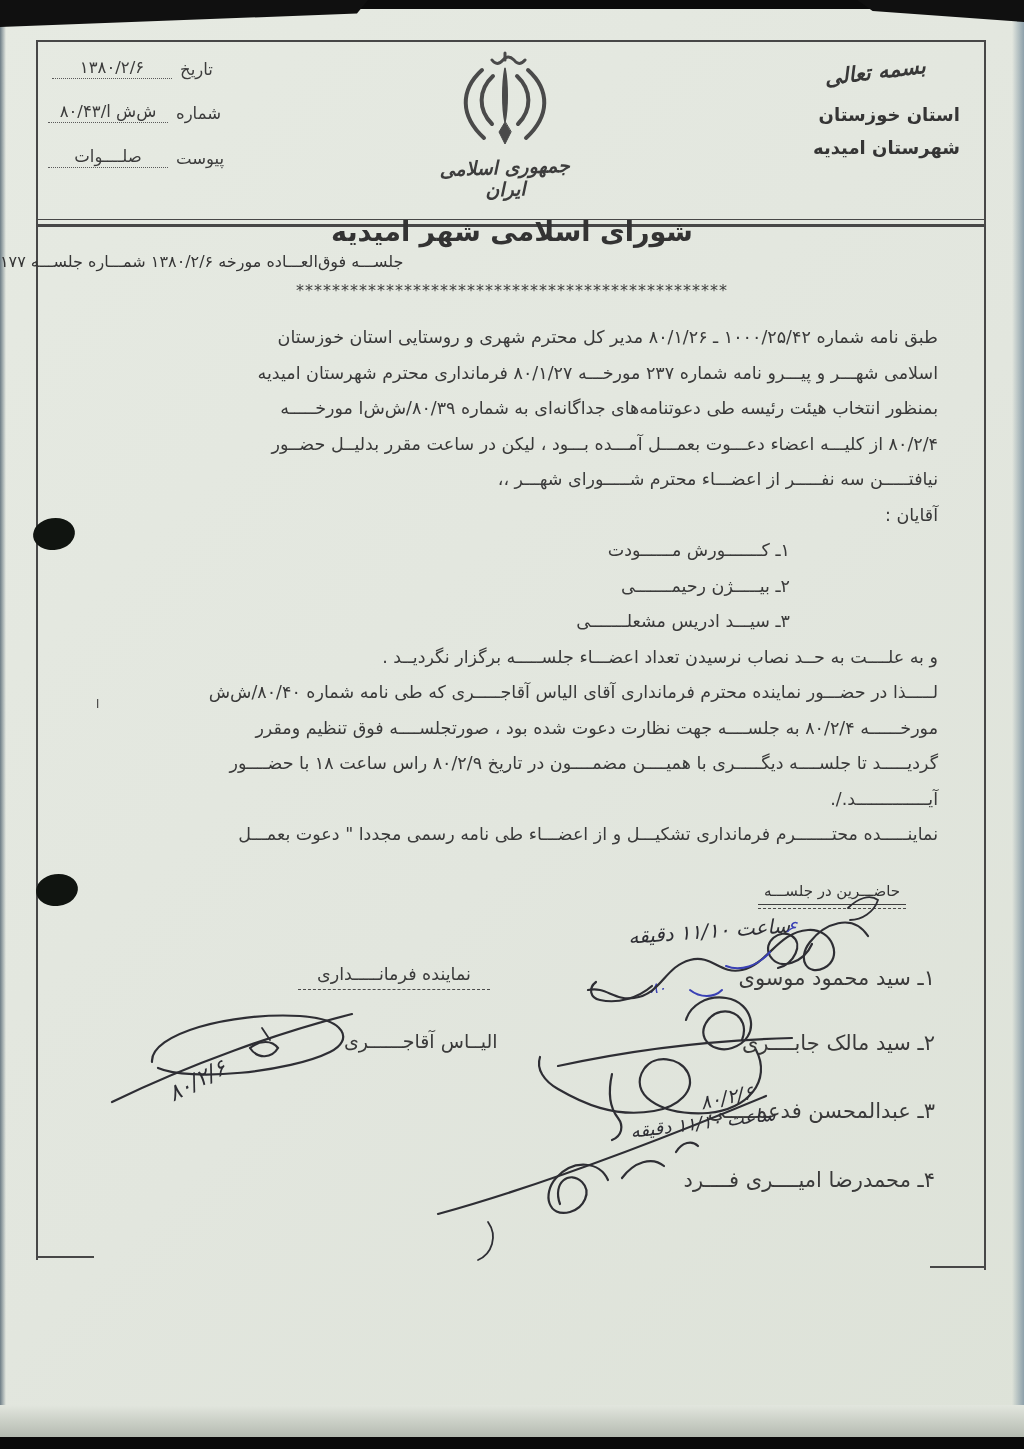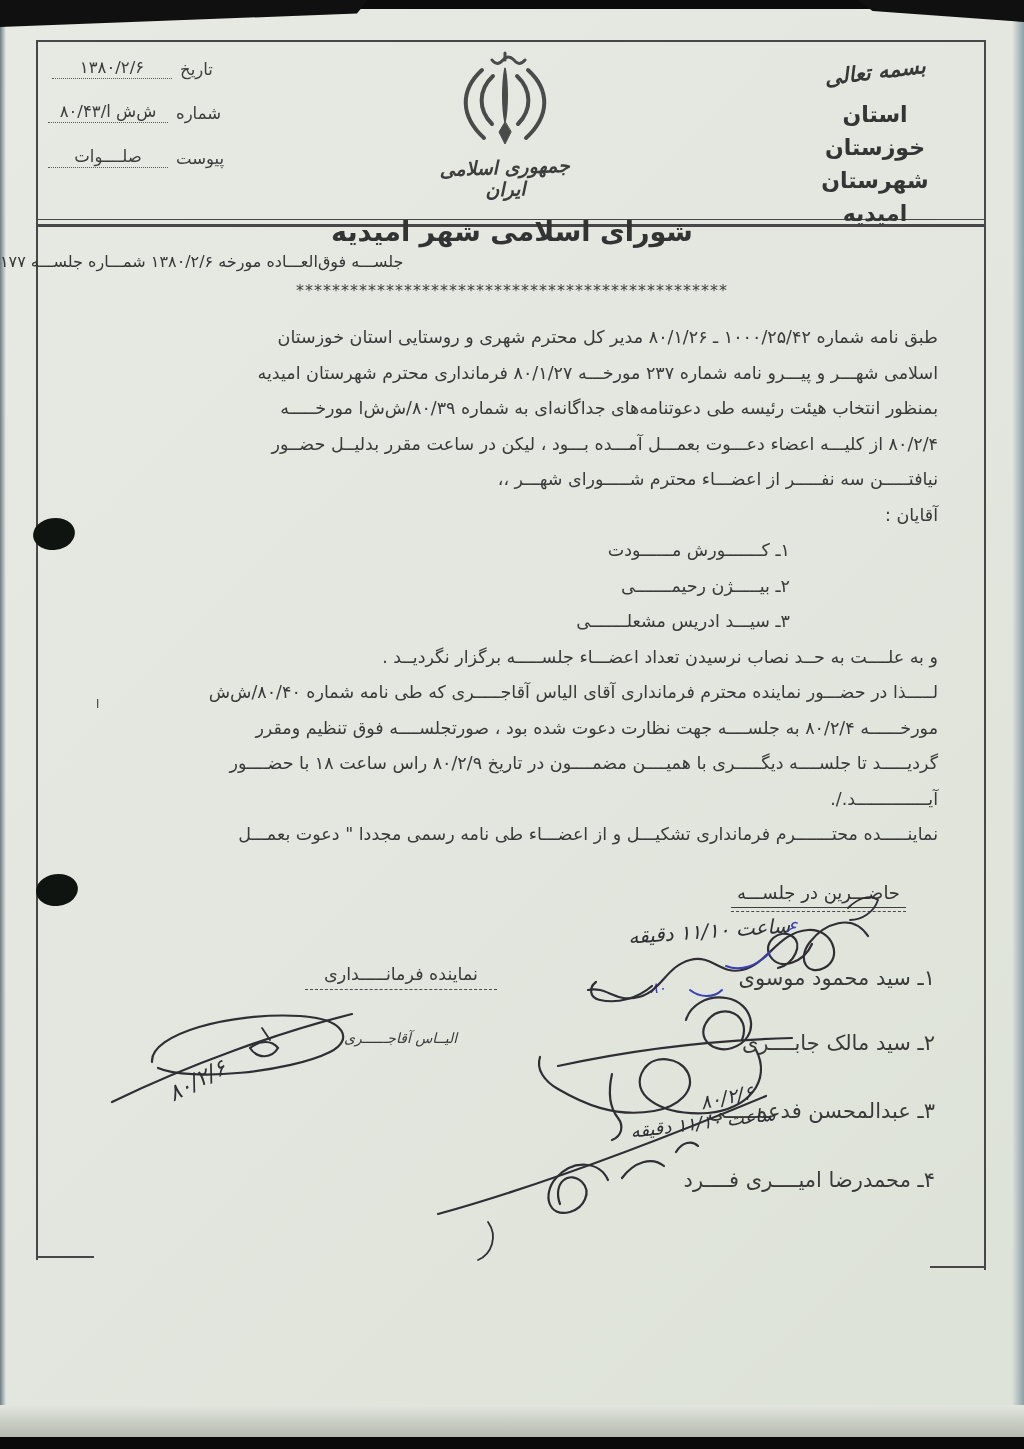--- a/index.html
+++ b/index.html
@@ -24,41 +24,41 @@
   .line{background:#474747;}
   
   .punch{background:#101410;border-radius:50%;}
   
   .meta-row{display:flex;flex-direction:row-reverse;align-items:flex-end;gap:8px;
             font-size:16.5px;color:#3c3c3c;}
   .meta-label{white-space:nowrap;}
   .meta-value{border-bottom:1.5px dotted #5a5a5a;min-width:112px;text-align:center;
               padding:0 4px 1px 4px;white-space:nowrap;}
   .bismillah{font-size:21px;font-weight:bold;font-style:italic;transform:rotate(-7deg);}
-  .province-block{width:170px;text-align:center;font-weight:bold;font-size:22px;
+  .province-block{width:170px;text-align:right;font-weight:bold;font-size:18px;
                   line-height:33px;color:#353535;}
   .republic{font-size:19px;font-weight:bold;font-style:italic;transform:rotate(-2deg);
             color:#3d3d3d;}
   .council{font-size:27px;font-weight:bold;letter-spacing:1px;color:#333;margin-top:36px;}
   
   .title-line{width:100%;text-align:left;font-size:16px;color:#363636;direction:rtl;}
   .stars{width:100%;text-align:center;font-size:16px;letter-spacing:1px;color:#3a3a3a;}
   .body-text{direction:rtl;font-size:17.5px;line-height:35.5px;text-align:right;
              color:#3a3a3a;}
   .name-item{padding-right:148px;}
   .sup-mark{font-size:12px;color:#3a3a3a;}
-  .attendees-heading{direction:rtl;font-size:18px;color:#343434;
+  .attendees-heading{direction:rtl;font-size:15px;color:#343434;
       border-bottom:1.5px solid #3e3e3e;padding:0 6px 4px 6px;}
   .attendees-heading:after{content:"";position:absolute;left:0;right:0;bottom:-5px;
       border-bottom:1.5px dashed #4a4a4a;}
   .attendee-row{direction:rtl;font-size:21px;color:#3a3a3a;white-space:nowrap;}
   .rep-role{direction:rtl;width:192px;text-align:center;font-size:17.5px;color:#3a3a3a;
       border-bottom:1.5px dashed #4a4a4a;padding-bottom:5px;}
-  .rep-name{direction:rtl;font-size:14px;letter-spacing:1.5px;color:#3a3a3a;
-      white-space:nowrap;font-style:italic;}
+  .rep-name{direction:rtl;font-size:19px;letter-spacing:1.5px;color:#3a3a3a;
+      white-space:nowrap;}
   
   .hw{direction:rtl;font-style:italic;color:#2e2e34;white-space:nowrap;
       letter-spacing:1px;}
   .hw-blue{color:#3a41b5;}
   svg.sig-layer{position:absolute;top:0;left:0;pointer-events:none;}
 </style>
 </head>
 <body>
 
 <div class="page">
@@ -149,21 +149,21 @@
 
   <span class="abs sup-mark" style="left:96px;top:697px;">ا</span>
 
   <div class="abs attendees-heading" style="right:118px;top:882px;">حاضـــرین در جلســـه</div>
 
   <div class="abs attendee-row" style="right:89px;top:966px;">۱ـ سید محمود موسوی</div>
   <div class="abs attendee-row" style="right:89px;top:1031px;">۲ـ سید مالک جابــــری</div>
   <div class="abs attendee-row" style="right:89px;top:1099px;">۳ـ عبدالمحسن فدعمـــــی</div>
   <div class="abs attendee-row" style="right:89px;top:1168px;">۴ـ محمدرضا امیــــری فــــرد</div>
 
-  <div class="abs rep-role" style="left:305px;top:964px;">نماینده فرمانـــــداری</div>
+  <div class="abs rep-role" style="left:298px;top:964px;">نماینده فرمانـــــداری</div>
   <div class="abs rep-name" style="left:344px;top:1030px;">الیــاس آقاجــــــری</div>
 
   <div class="abs hw" style="left:628px;top:919px;font-size:20px;transform:rotate(-4deg);">ساعت ۱۱/۱۰ دقیقه</div>
   <div class="abs hw hw-blue" style="left:786px;top:915px;font-size:19px;transform:rotate(14deg);">۶</div>
   <div class="abs hw hw-blue" style="left:650px;top:979px;font-size:15px;">۸۰</div>
   <div class="abs hw" style="left:700px;top:1086px;font-size:19px;transform:rotate(-12deg);">۸۰/۲/۶</div>
   <div class="abs hw" style="left:630px;top:1112px;font-size:18px;transform:rotate(-7deg);">ساعت ۱۱/۱۰ دقیقه</div>
   <div class="abs hw" style="left:166px;top:1068px;font-size:22px;transform:rotate(-28deg);">۸۰/۲/۶</div>
 
   <svg class="sig-layer" width="1024" height="1449" viewBox="0 0 1024 1449">

